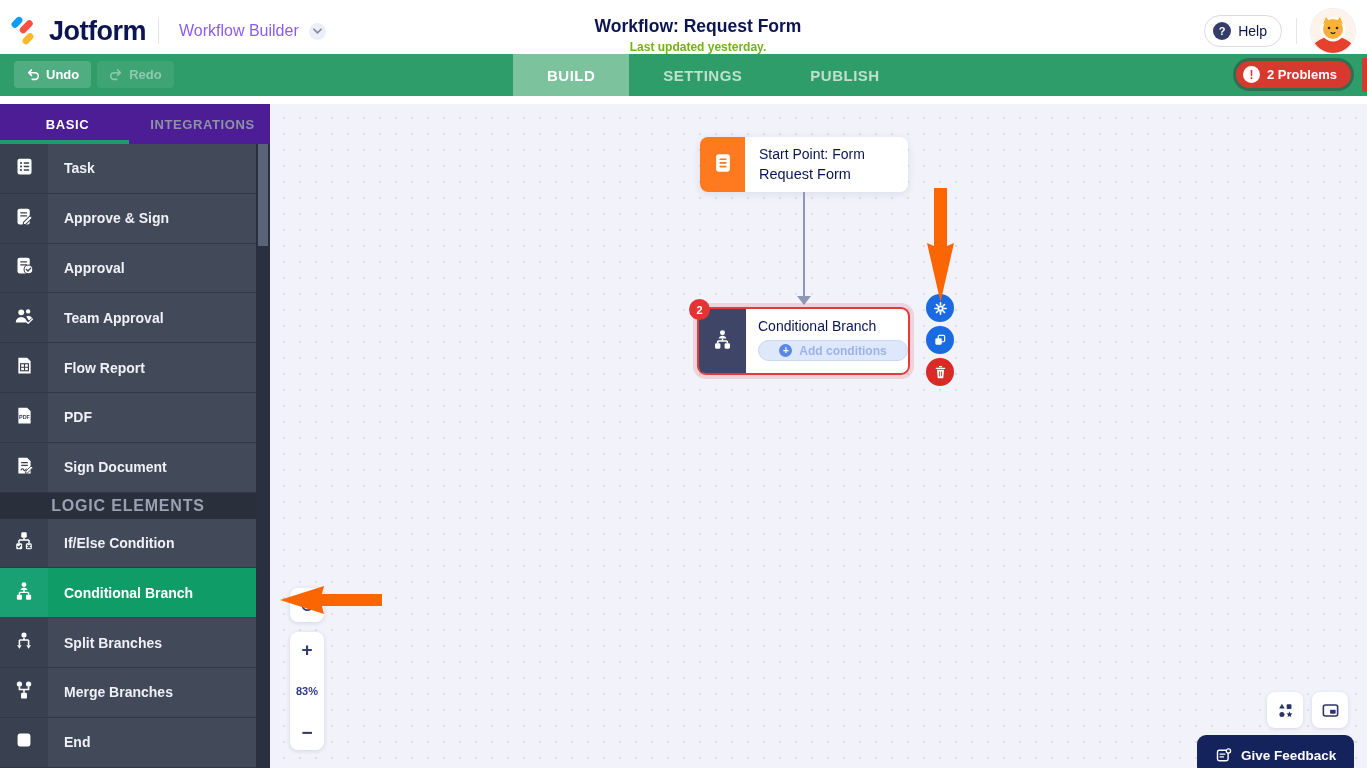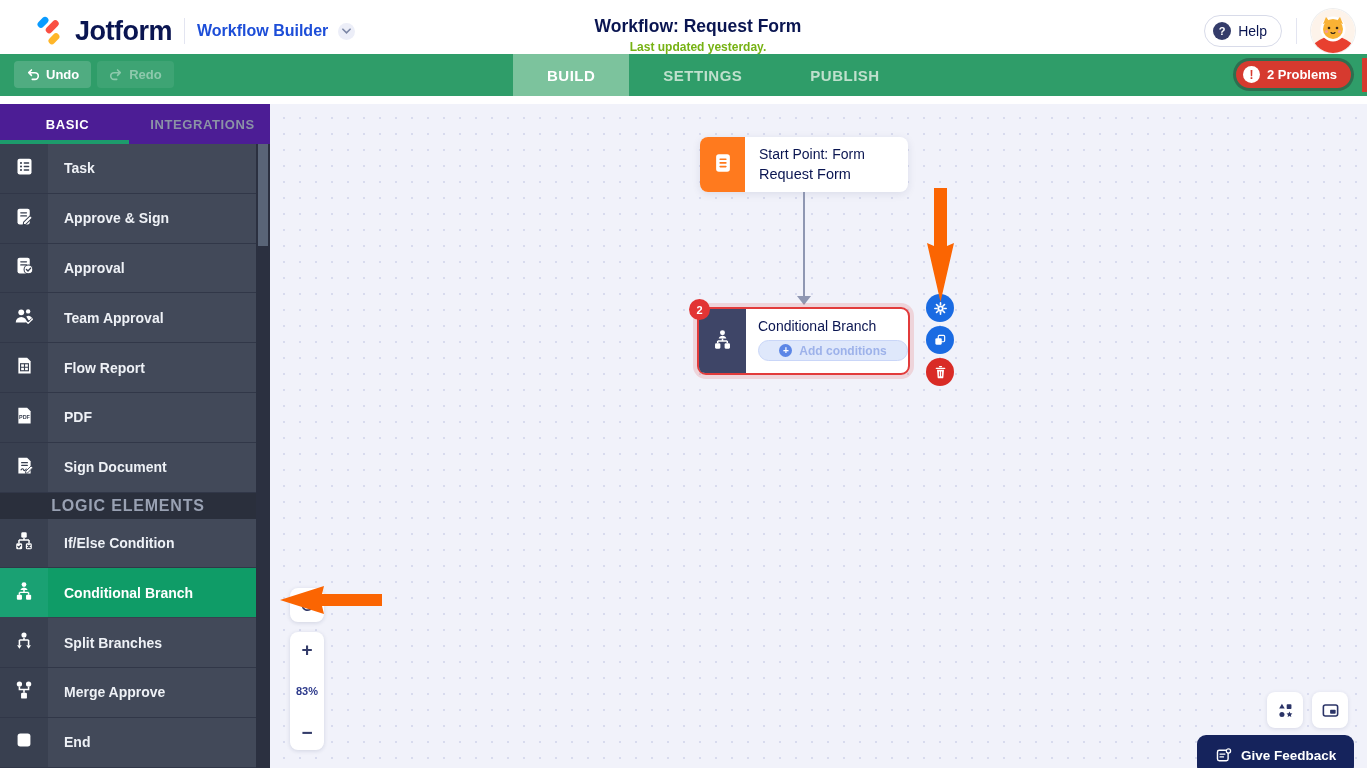--- a/index.html
+++ b/index.html
@@ -1,25 +1,25 @@
 <!DOCTYPE html>
 <html><head>
 <meta charset="utf-8">
 <style>
   * { margin:0; padding:0; box-sizing:border-box; }
   html,body { width:1367px; height:768px; overflow:hidden; font-family:"Liberation Sans", sans-serif; background:#fff; }
   .page { position:relative; width:1367px; height:768px; }
 
   
   .header { position:absolute; left:0; top:0; width:1367px; height:62px; background:#fff; display:flex; align-items:center; }
-  .header-left { display:flex; align-items:center; gap:12px; padding-left:34px; }
+  .header-left { display:flex; align-items:center; gap:12px; padding-left:8px; }
   .logo-wrap { display:flex; align-items:center; gap:10px; cursor:pointer; }
   .logo-text { font-size:27px; font-weight:800; color:#0a1551; letter-spacing:-0.5px; }
   .h-divider { width:1px; height:26px; background:#e3e5f1; }
-  .product-label { font-size:16px; font-weight:700; color:#1d4ed8; }
+  .product-label { font-size:16px; font-weight:400; color:#8b5cf6;margin-left:8px; }
   .chev-circle { width:17px; height:17px; border-radius:50%; background:#eceef8; display:flex; align-items:center; justify-content:center; }
   .header-center { position:absolute; left:0; right:0; top:0; height:70px; display:flex; flex-direction:column; align-items:center; justify-content:center; pointer-events:none;margin-left:29px; }
   .wf-title { font-size:17.5px; font-weight:700; color:#0a1551; }
   .wf-subtitle { font-size:12px; font-weight:600; color:#76b213; margin-top:3px; }
   .header-right { position:absolute; right:12px; top:0; height:62px; display:flex; align-items:center; gap:14px; }
   .help-btn { display:flex; align-items:center; gap:7px; border:1px solid #d8dbe9; border-radius:16px; padding:6px 14px 6px 8px; background:#fff; cursor:pointer; }
   .help-q { width:18px; height:18px; border-radius:50%; background:#343c6a; color:#fff; font-size:11px; font-weight:700; display:flex; align-items:center; justify-content:center; }
   .help-label { font-size:14px; font-weight:400; color:#0a1551; }
   .avatar { width:44px; height:44px; border-radius:50%; overflow:hidden; cursor:pointer; box-shadow:0 0 0 1px #eee; }
 
@@ -343,21 +343,21 @@
         <div class="sb-icon-cell">
             <span>
           <svg width="22" height="22" viewBox="0 0 24 24">
                 <circle cx="7" cy="5.5" r="2.9" fill="#fff"></circle>
                 <circle cx="17" cy="5.5" r="2.9" fill="#fff"></circle>
                 <path d="M7 8.5 V11.5 H17 V8.5 M12 11.5 V15" stroke="#fff" stroke-width="1.7" fill="none"></path>
                 <rect x="8.8" y="15" width="6.4" height="6.4" rx="1.3" fill="#fff"></rect>
               </svg>
         </span>
           </div>
-        <div class="sb-label-cell">Merge Approve</div>
+        <div class="sb-label-cell">Merge Branches</div>
       </div>
 
       <div class="sb-row">
         <div class="sb-icon-cell">
             <span>
           <svg width="22" height="22" viewBox="0 0 24 24">
                 <rect x="5" y="5" width="14" height="14" rx="3" fill="#fff"></rect>
               </svg>
         </span>
           </div>

